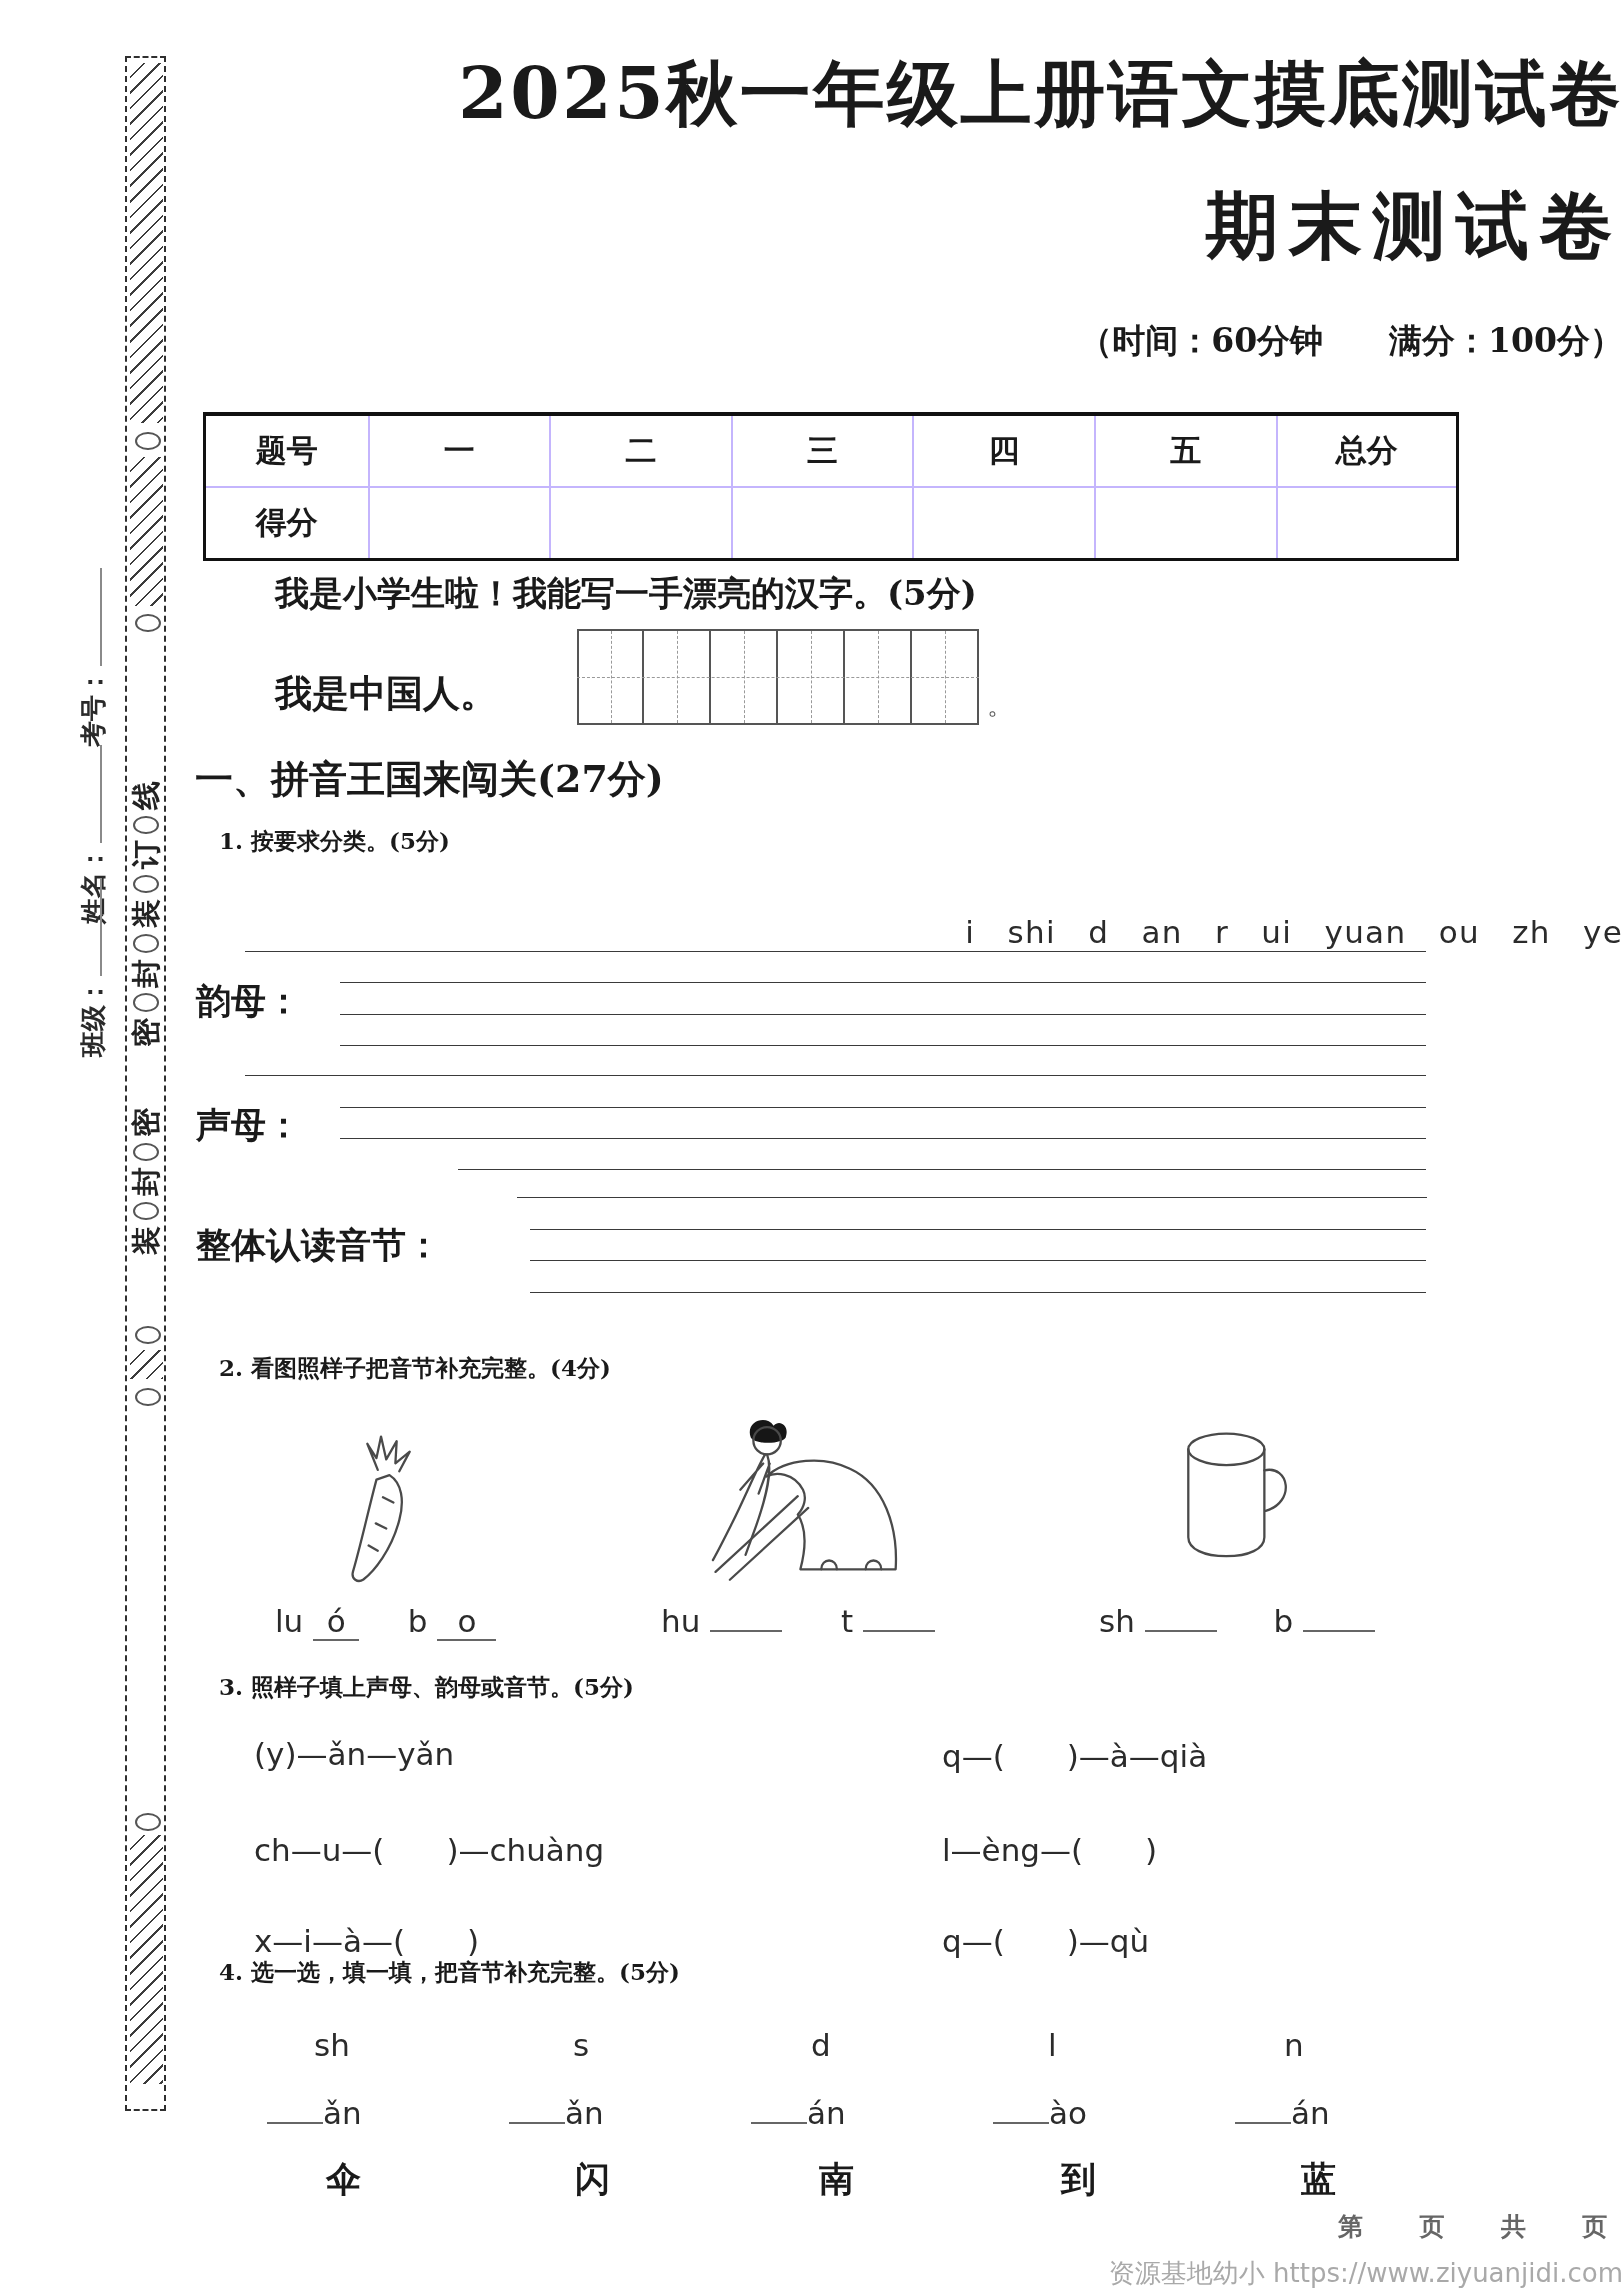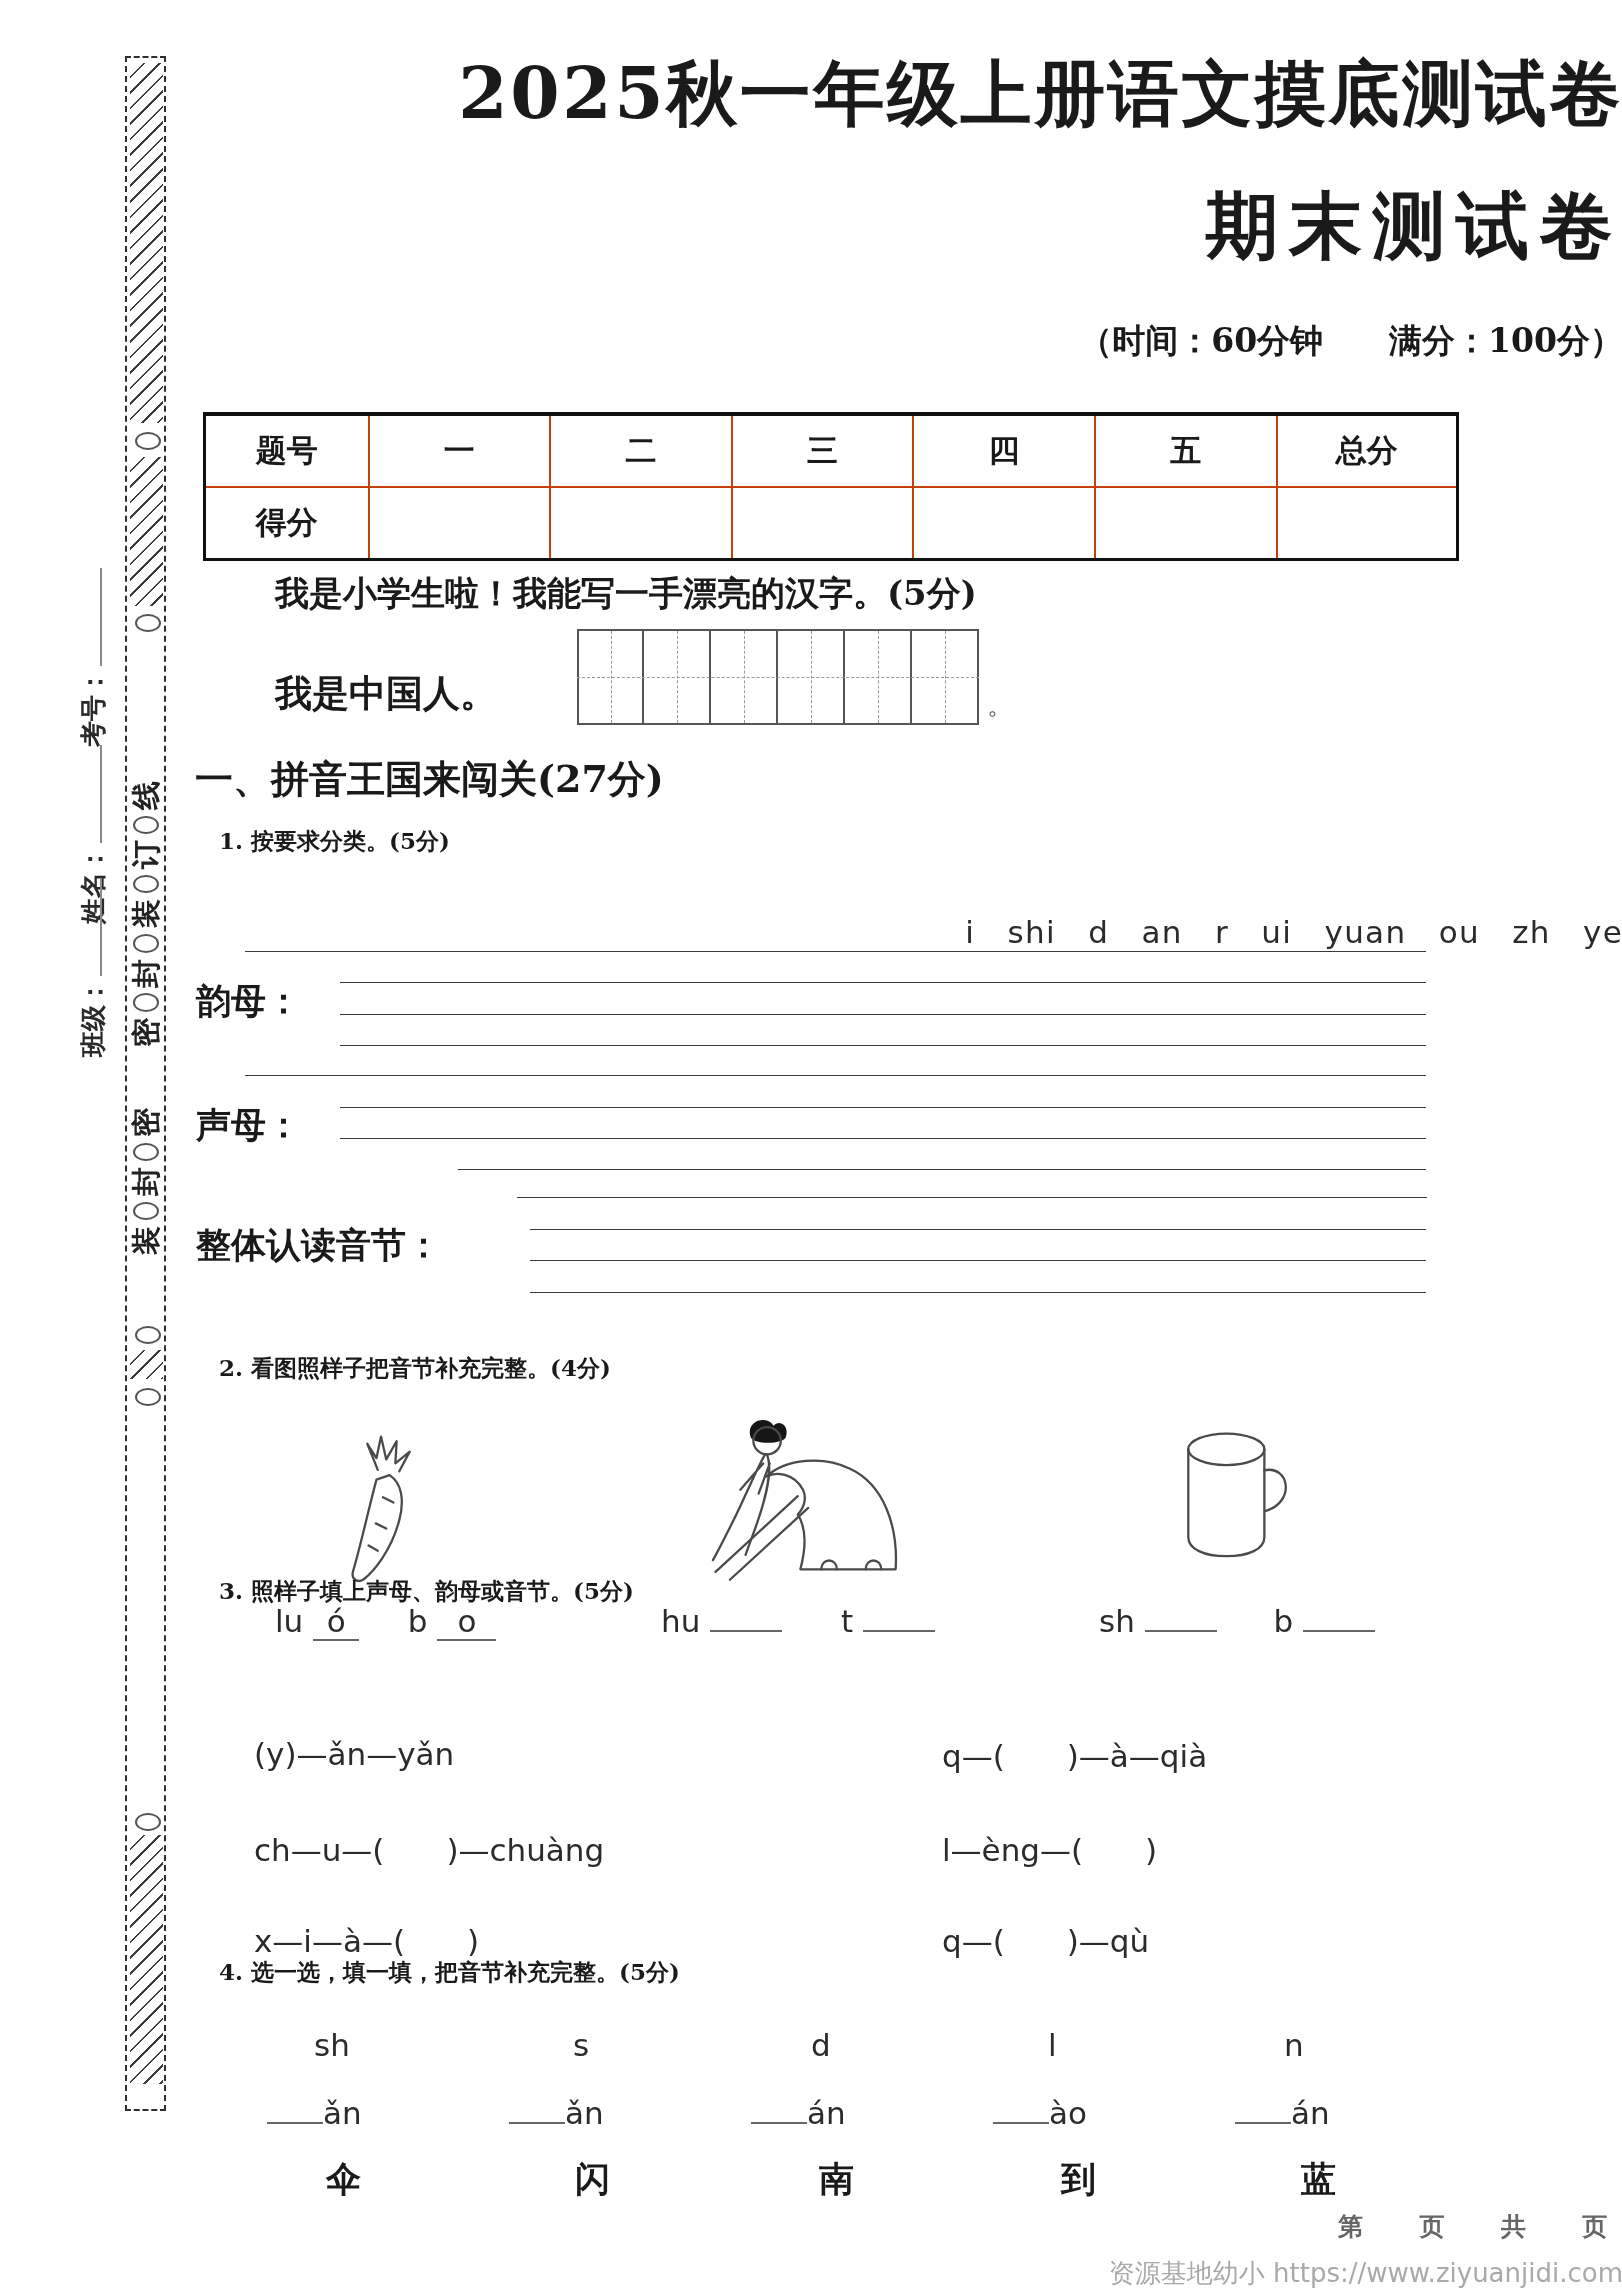--- a/index.html
+++ b/index.html
@@ -7,21 +7,21 @@
         font-family:"DejaVu Serif",serif;color:#1a1a1a;overflow:hidden;margin:0 auto;}
   .abs{position:absolute;}
   .ctr{left:0;width:100%;text-align:right;}
   .title{font-size:71px;font-weight:bold;letter-spacing:2.6px;}
   .subtitle{font-size:73px;font-weight:bold;letter-spacing:10.5px;}
   .meta{font-size:33px;font-weight:600;}
   .h600{font-weight:600;}
   .py{font-family:"DejaVu Sans",sans-serif;color:#2b2b2b;margin-top:8px;}
   
   table.score{border-collapse:collapse;width:1256px;table-layout:fixed;}
-  table.score td{border:2px solid #c2410c;height:68px;text-align:center;vertical-align:middle;
+  table.score td{border:2px solid #c4b5fd;height:68px;text-align:center;vertical-align:middle;
                  font-size:31px;font-weight:600;}
   table.score{border:3.3px solid #111;border-top:4.6px solid #111;}
   
   .pline{position:absolute;height:0;border-top:1.3px solid #3a3a3a;}
   
   .wgrid{display:flex;}
   .wcell{width:67px;height:96px;border:2px solid #555;border-left:none;position:relative;box-sizing:border-box;}
   .wcell:first-child{border-left:2px solid #555;}
   .vdash{position:absolute;left:50%;top:0;bottom:0;border-left:1.3px dashed #999;}
   .hdash{position:absolute;left:0;right:0;top:50%;border-top:1.3px dashed #999;}
@@ -217,21 +217,21 @@
     <span class="blank w110"></span>
   </div>
   <div class="abs py" style="left:1099px;top:1595px;font-size:31px;">
     <span>sh</span>
     <span class="blank w110"></span>
     <span style="display:inline-block;width:37px;"></span>
     <span>b</span>
     <span class="blank w110"></span>
   </div>
 
-  <div class="abs qlabel" style="left:219px;top:1576px;">3. 照样子填上声母、韵母或音节。(5分)</div>
+  <div class="abs qlabel" style="left:219px;top:1672px;">3. 照样子填上声母、韵母或音节。(5分)</div>
   <div class="abs py" style="left:254px;top:1728px;font-size:31px;">(y)—ǎn—yǎn</div>
   <div class="abs py" style="left:942px;top:1728px;font-size:31px;">q—(　　)—à—qià</div>
   <div class="abs py" style="left:254px;top:1822px;font-size:31px;">ch—u—(　　)—chuàng</div>
   <div class="abs py" style="left:942px;top:1822px;font-size:31px;">l—èng—(　　)</div>
   <div class="abs py" style="left:254px;top:1913px;font-size:31px;">x—i—à—(　　)</div>
   <div class="abs py" style="left:942px;top:1913px;font-size:31px;">q—(　　)—qù</div>
 
   <div class="abs qlabel" style="left:219px;top:1957px;">4. 选一选，填一填，把音节补充完整。(5分)</div>
 
   <div class="abs py" style="left:314px;top:2019px;font-size:31px;">sh</div>

